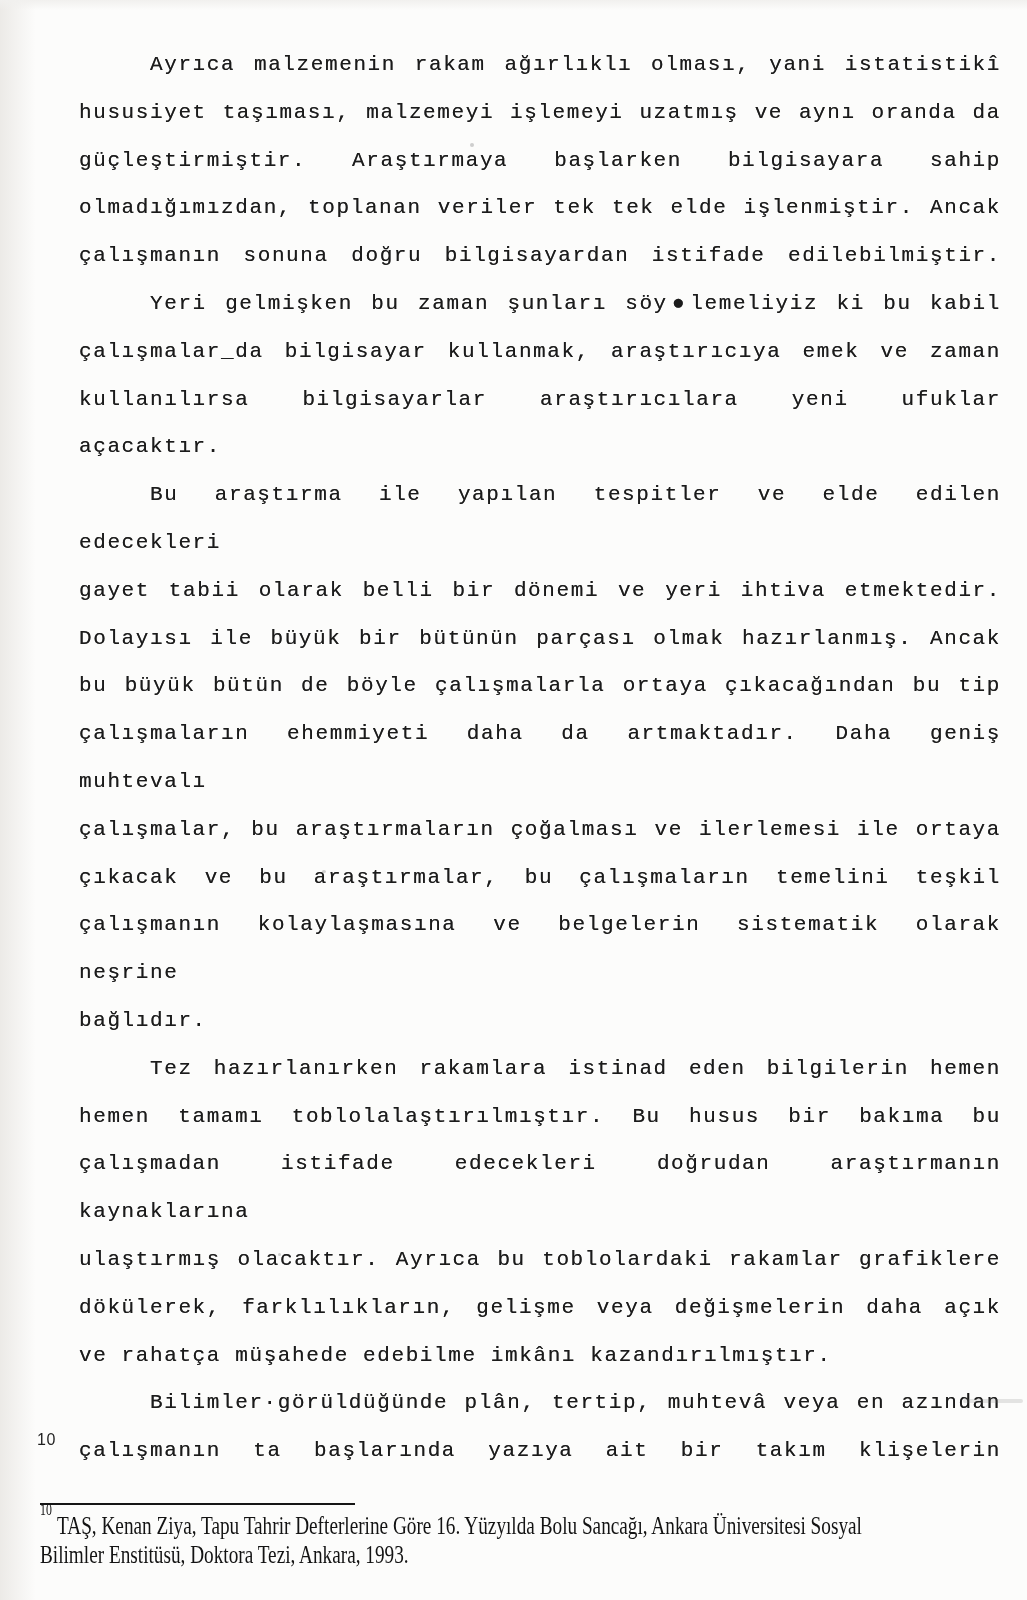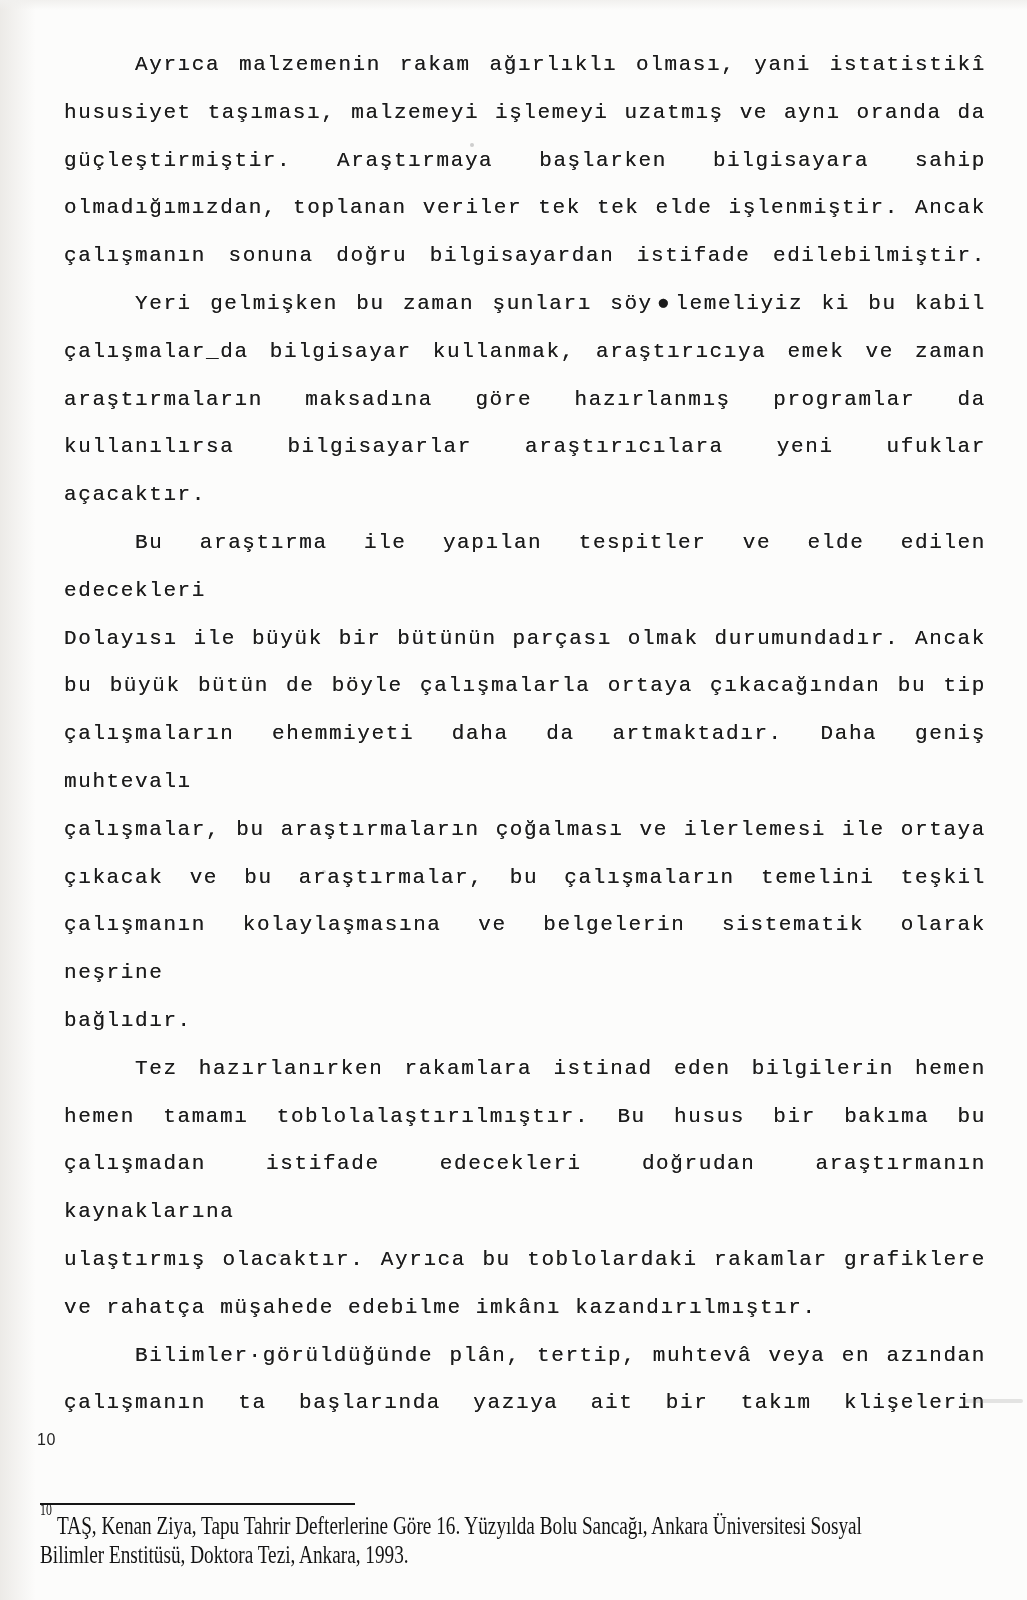--- a/index.html
+++ b/index.html
@@ -3,21 +3,21 @@
 <meta charset="utf-8">
 <style>
   html,body{margin:0;padding:0;background:#ffffff;}
   body{width:1027px;height:1600px;position:relative;font-family:"Liberation Mono","DejaVu Sans Mono",monospace;}
   .page{position:absolute;inset:0;background:var(--paper,#fcfcfb);overflow:hidden;}
   .page::before{content:"";position:absolute;left:0;top:0;bottom:0;width:42px;
     background:linear-gradient(90deg,#eceae7 0%,rgba(252,252,251,0) 85%);pointer-events:none;}
   .page::after{content:"";position:absolute;left:0;top:0;right:0;height:10px;
     background:linear-gradient(180deg,#f1f0ee 0%,rgba(252,252,251,0) 100%);pointer-events:none;}
 
-  .body-text{position:absolute;left:64px;top:41px;width:922px;
+  .body-text{position:absolute;left:79px;top:41px;width:922px;
     font-size:21px;letter-spacing:1.6px;line-height:47.8px;
     color:var(--ink,#1b1b1b);text-shadow:0 0 .6px rgba(10,10,10,.65);}
   .line{text-align:justify;text-align-last:justify;white-space:normal;}
   .line.para-end{text-align-last:left;}
   .line.indent{text-indent:71px;}
 
   .page-number{position:absolute;left:37px;top:1431px;
     font-family:"Liberation Sans",sans-serif;font-size:16px;letter-spacing:.5px;color:#1f1f1f;}
 
   .footnote-rule{position:absolute;left:40px;top:1503px;width:315px;height:2px;background:#151515;}
@@ -40,34 +40,35 @@
 <div class="page">
 
   <main class="body-text">
       <div class="line indent">Ayrıca malzemenin rakam ağırlıklı olması, yani istatistikî</div>
       <div class="line">hususiyet taşıması, malzemeyi işlemeyi uzatmış ve aynı oranda da</div>
       <div class="line">güçleştirmiştir. Araştırmaya başlarken bilgisayara sahip</div>
       <div class="line">olmadığımızdan, toplanan veriler tek tek elde işlenmiştir. Ancak</div>
       <div class="line">çalışmanın sonuna doğru bilgisayardan istifade edilebilmiştir.</div>
       <div class="line indent">Yeri gelmişken bu zaman şunları söy●lemeliyiz ki bu kabil</div>
       <div class="line">çalışmalar_da bilgisayar kullanmak, araştırıcıya emek ve zaman</div>
-      <div class="line">araştırmaların maksadına göre hazırlanmış programlar da</div>
       <div class="line">kullanılırsa bilgisayarlar araştırıcılara yeni ufuklar açacaktır.</div>
       <div class="line indent">Bu araştırma ile yapılan tespitler ve elde edilen edecekleri</div>
-      <div class="line">Dolayısı ile büyük bir bütünün parçası olmak durumundadır. Ancak</div>
+      <div class="line">gayet tabii olarak belli bir dönemi ve yeri ihtiva etmektedir.</div>
+      <div class="line">Dolayısı ile büyük bir bütünün parçası olmak hazırlanmış. Ancak</div>
       <div class="line">bu büyük bütün de böyle çalışmalarla ortaya çıkacağından bu tip</div>
       <div class="line">çalışmaların ehemmiyeti daha da artmaktadır. Daha geniş muhtevalı</div>
       <div class="line">çalışmalar, bu araştırmaların çoğalması ve ilerlemesi ile ortaya</div>
       <div class="line">çıkacak ve bu araştırmalar, bu çalışmaların temelini teşkil</div>
       <div class="line">çalışmanın kolaylaşmasına ve belgelerin sistematik olarak neşrine</div>
       <div class="line para-end">bağlıdır.</div>
       <div class="line indent">Tez hazırlanırken rakamlara istinad eden bilgilerin hemen</div>
       <div class="line">hemen tamamı toblolalaştırılmıştır. Bu husus bir bakıma bu</div>
       <div class="line">çalışmadan istifade edecekleri doğrudan araştırmanın kaynaklarına</div>
       <div class="line">ulaştırmış olacaktır. Ayrıca bu toblolardaki rakamlar grafiklere</div>
+      <div class="line">dökülerek, farklılıkların, gelişme veya değişmelerin daha açık</div>
       <div class="line para-end">ve rahatça müşahede edebilme imkânı kazandırılmıştır.</div>
       <div class="line indent">Bilimler·görüldüğünde plân, tertip, muhtevâ veya en azından</div>
       <div class="line">çalışmanın ta başlarında yazıya ait bir takım klişelerin</div>
     </main>
 
   <div class="page-number">10</div>
 
   <div class="footnote-rule"></div>
 
   <div class="footnote"><sup class="fn-marker">10</sup><span>TAŞ, Kenan Ziya, Tapu Tahrir Defterlerine Göre 16. Yüzyılda Bolu Sancağı, Ankara Üniversitesi Sosyal</span><br>

